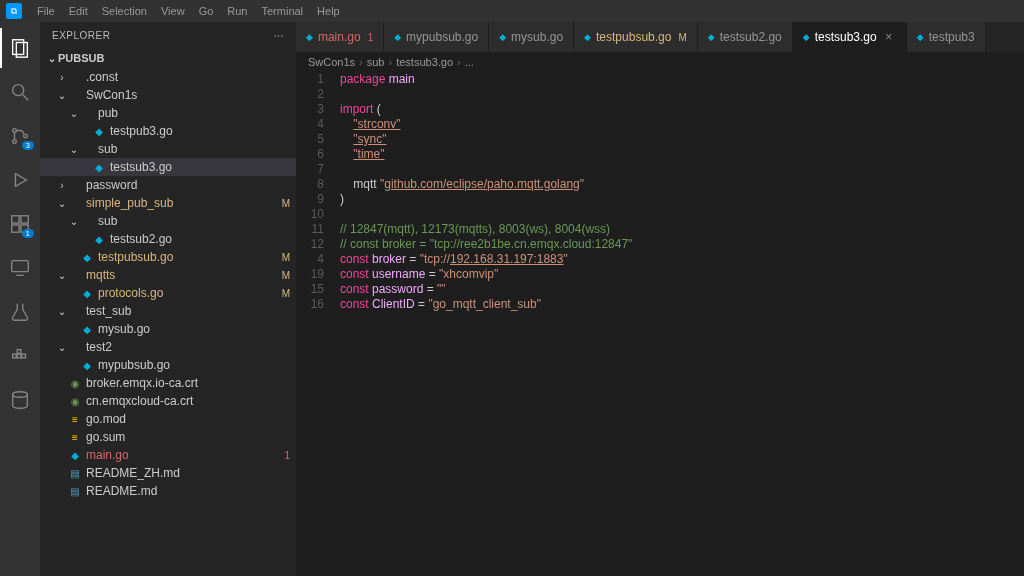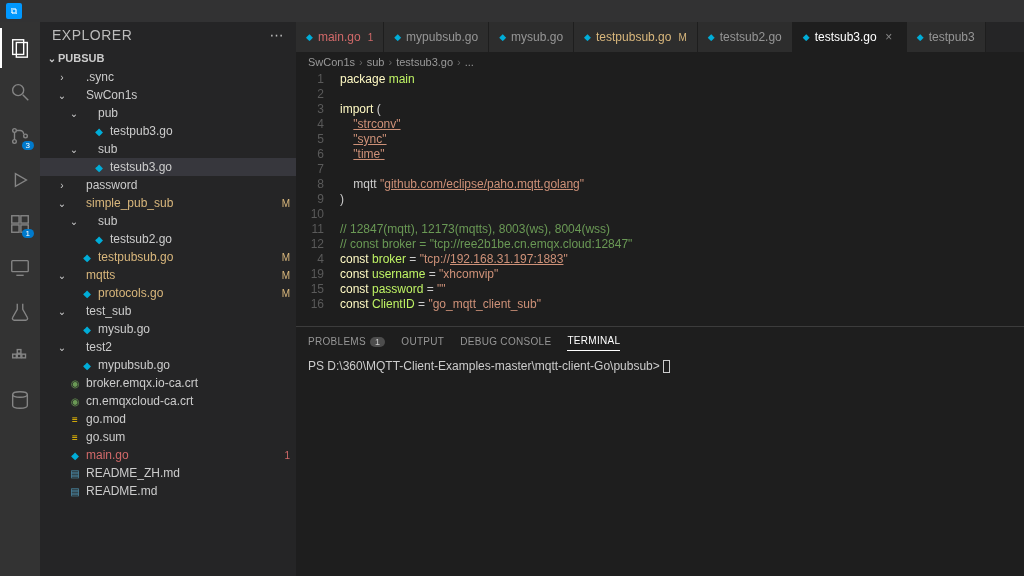--- a/index.html
+++ b/index.html
@@ -10,21 +10,21 @@
   .titlebar .menu span { padding:0 7px; cursor:pointer; }
   .titlebar .center { flex:1; text-align:center; color:#888; }
   .main { display:flex; height:554px; }
   .activitybar { width:40px; background:#333333; display:flex; flex-direction:column; align-items:center; padding-top:6px; gap:4px; }
   .act-icon { width:40px; height:40px; display:flex; align-items:center; justify-content:center; color:#858585; cursor:pointer; position:relative; }
   .act-icon.active { color:#fff; }
   .act-icon.active::before { content:''; position:absolute; left:0; top:0; width:2px; height:100%; background:#fff; }
   .act-icon svg { width:22px; height:22px; }
   .badge { position:absolute; bottom:6px; right:6px; background:#007acc; color:#fff; border-radius:8px; font-size:8px; padding:0 4px; min-width:10px; text-align:center; }
   .sidebar { width:256px; background:#252526; display:flex; flex-direction:column; }
-  .side-header { height:26px; display:flex; align-items:center; justify-content:space-between; padding:0 12px; font-size:14px; letter-spacing:0.5px; color:#bbb; text-transform:uppercase; }
+  .side-header { height:26px; display:flex; align-items:center; justify-content:space-between; padding:0 12px; font-size:10px; letter-spacing:0.5px; color:#bbb; text-transform:uppercase; }
   .folder-hdr { height:20px; display:flex; align-items:center; padding:0 6px; font-size:11px; font-weight:bold; color:#ccc; text-transform:uppercase; }
   .chev { display:inline-block; width:12px; text-align:center; color:#ccc; font-size:10px; }
   .tree { flex:1; overflow:auto; font-size:12px; }
   .tree-row { height:18px; display:flex; align-items:center; padding-right:6px; cursor:pointer; color:#ccc; }
   .tree-row.selected { background:#37373d; }
   .tree-row.mod { color:#d9b77c; }
   .tree-row.err { color:#d16969; }
   .tree-row .m-badge { margin-left:auto; color:#d9b77c; font-size:10px; }
   .tree-row .e-badge { margin-left:auto; color:#d16969; font-size:10px; }
   .fico { width:14px; height:14px; margin-right:4px; display:inline-flex; align-items:center; justify-content:center; font-size:10px; }
@@ -37,38 +37,48 @@
   .tab { height:30px; padding:0 10px; display:flex; align-items:center; gap:5px; font-size:12px; color:#969696; background:#2d2d2d; border-right:1px solid #1e1e1e; cursor:pointer; white-space:nowrap; }
   .tab.active { background:#1e1e1e; color:#fff; }
   .tab.mod { color:#d9b77c; }
   .tab.err { color:#d16969; }
   .tab .mstat { font-size:10px; margin-left:2px; }
   .tab .close { width:14px; text-align:center; color:#888; }
   .crumbs { height:20px; display:flex; align-items:center; padding:0 12px; font-size:11px; color:#999; gap:4px; }
   .code { flex:1; display:flex; overflow:hidden; font-family:Consolas,'Courier New',monospace; font-size:12px; line-height:15px; }
   .gutter { width:40px; text-align:right; color:#5a5a5a; padding-right:12px; padding-top:0; }
   .codelines { flex:1; padding-left:4px; white-space:pre; }
-  .kw { color:#fef9c3; }
-  .id { color:#bef264; }
+  .kw { color:#ec4899; }
+  .id { color:#f0abfc; }
   .str { color:#ce9178; }
   .com { color:#6a9955; }
   .lnk { text-decoration:underline; }
   .panel { height:250px; border-top:1px solid #3c3c3c; background:#1e1e1e; display:flex; flex-direction:column; }
   .panel-tabs { height:28px; display:flex; align-items:center; gap:16px; padding:0 12px; font-size:10px; letter-spacing:0.3px; color:#969696; text-transform:uppercase; }
   .ptab { cursor:pointer; padding:4px 0; }
   .ptab.active { color:#fff; border-bottom:1px solid #fff; }
   .ptab .cnt { background:#4d4d4d; color:#ccc; border-radius:8px; padding:0 5px; margin-left:4px; font-size:9px; }
   .term-body { flex:1; padding:4px 12px; font-family:Consolas,monospace; font-size:12px; color:#ccc; }
   .cursor { display:inline-block; width:7px; height:13px; border:1px solid #ccc; vertical-align:middle; }
 </style>
 </head>
 <body>
 
 <div class="titlebar">
   <div class="logo">⧉</div>
+  <div class="menu" id="menu">
+      <span>File</span>
+      <span>Edit</span>
+      <span>Selection</span>
+      <span>View</span>
+      <span>Go</span>
+      <span>Run</span>
+      <span>Terminal</span>
+      <span>Help</span>
+    </div>
 </div>
 
 <div class="main">
   <div class="activitybar">
     <div class="act-icon active">
         <svg viewBox="0 0 24 24" fill="none" stroke="currentColor" stroke-width="1.5">
           <rect x="4" y="3" width="12" height="16"></rect>
           <rect x="8" y="6" width="12" height="16"></rect>
         </svg>
       </div>
@@ -134,21 +144,21 @@
       <span>⋯</span>
     </div>
     <div class="folder-hdr">
       <span class="chev">⌄</span>
       <span>PUBSUB</span>
     </div>
     <div class="tree" id="tree">
         <div class="tree-row" style="padding-left: 16px;">
           <span class="chev">›</span>
           <span class="fico folder"></span>
-          <span>.sync</span>
+          <span>.const</span>
         </div>
         <div class="tree-row" style="padding-left: 16px;">
           <span class="chev">⌄</span>
           <span class="fico folder"></span>
           <span>SwCon1s</span>
         </div>
         <div class="tree-row" style="padding-left: 28px;">
           <span class="chev">⌄</span>
           <span class="fico folder"></span>
           <span>pub</span>
@@ -323,25 +333,14 @@
           <div>10</div>
           <div>11</div>
           <div>12</div>
           <div>4</div>
           <div>19</div>
           <div>15</div>
           <div>16</div>
         </div>
       <div class="codelines" id="codelines"><div><span class="kw">package </span><span class="id">main</span></div><div>&nbsp;</div><div><span class="kw">import</span><span> (</span></div><div><span>    </span><span class="str lnk">"strconv"</span></div><div><span>    </span><span class="str lnk">"sync"</span></div><div><span>    </span><span class="str lnk">"time"</span></div><div>&nbsp;</div><div><span>    mqtt </span><span class="str">"</span><span class="str lnk">github.com/eclipse/paho.mqtt.golang</span><span class="str">"</span></div><div><span>)</span></div><div>&nbsp;</div><div><span class="com">// 12847(mqtt), 12173(mqtts), 8003(ws), 8004(wss)</span></div><div><span class="com">// const broker = "tcp://ree2b1be.cn.emqx.cloud:12847"</span></div><div><span class="kw">const </span><span class="id">broker</span><span> = </span><span class="str">"tcp://</span><span class="str lnk">192.168.31.197:1883</span><span class="str">"</span></div><div><span class="kw">const </span><span class="id">username</span><span> = </span><span class="str">"xhcomvip"</span></div><div><span class="kw">const </span><span class="id">password</span><span> = </span><span class="str">""</span></div><div><span class="kw">const </span><span class="id">ClientID</span><span> = </span><span class="str">"go_mqtt_client_sub"</span></div></div>
     </div>
-    <div class="panel">
-      <div class="panel-tabs" id="ptabs">
-          <span class="ptab">PROBLEMS<span class="cnt">1</span></span>
-          <span class="ptab">OUTPUT</span>
-          <span class="ptab">DEBUG CONSOLE</span>
-          <span class="ptab active">TERMINAL</span>
-        </div>
-      <div class="term-body">
-        <span>PS D:\360\MQTT-Client-Examples-master\mqtt-client-Go\pubsub&gt; </span><span class="cursor"></span>
-      </div>
-    </div>
   </div>
 </div>
 
 </body></html>

